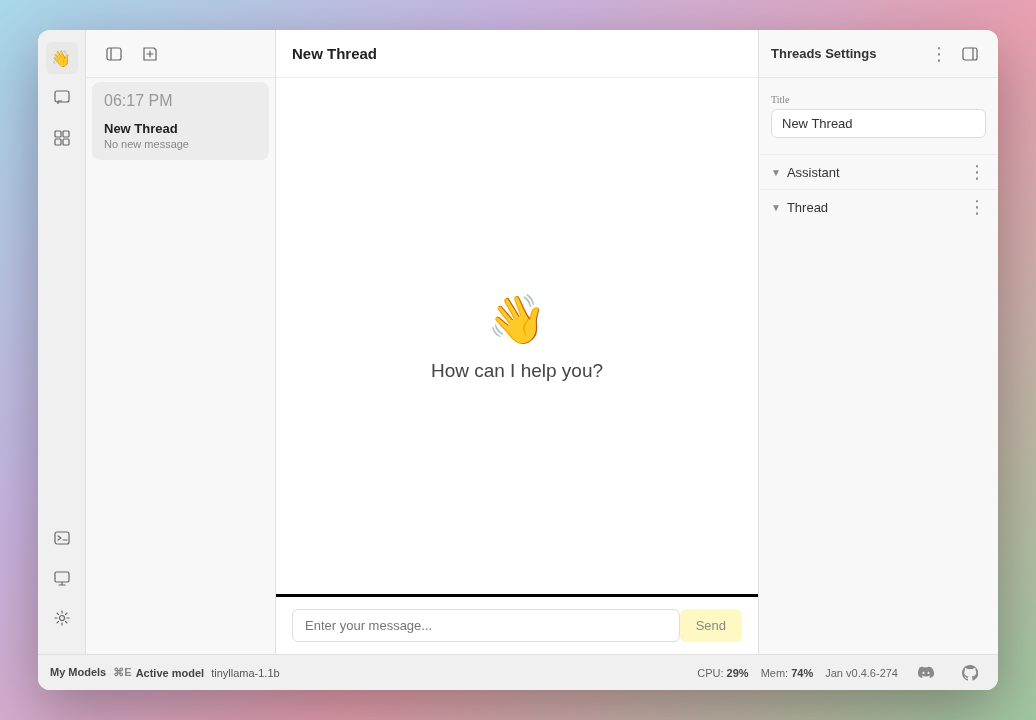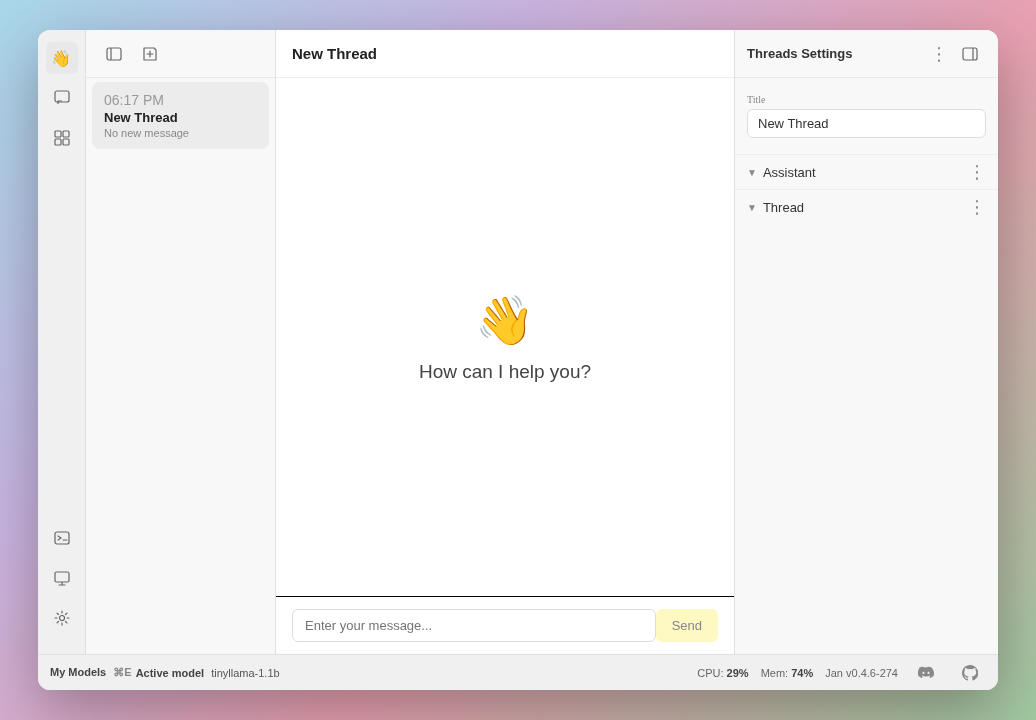--- a/index.html
+++ b/index.html
@@ -81,23 +81,23 @@
       gap: 4px;
     }
     .thread-item {
       padding: 10px 12px;
       cursor: pointer;
       border-radius: 8px;
       margin: 4px 6px;
       background: #ececec;
     }
     .thread-time {
-      font-size: 14px;
+      font-size: 16px;
       color: #999;
-      margin-bottom: 2px;
+      margin-bottom: 11px;
     }
     .thread-name {
       font-size: 13px;
       font-weight: 600;
       color: #222;
       margin-bottom: 2px;
     }
     .thread-preview {
       font-size: 11px;
       color: #888;
@@ -132,21 +132,21 @@
     .welcome-emoji {
       font-size: 48px;
     }
     .welcome-text {
       font-size: 19px;
       color: #444;
     }
     .chat-input-area {
       padding: 12px 16px;
       display: flex;
-      border-top: 1px solid #000000;
+      border-top: 3px solid #000000;
     }
     .chat-input {
       flex: 1;
       padding: 8px 12px;
       border: 1px solid #ddd;
       border-radius: 6px;
       font-size: 13px;
       outline: none;
       background: #fff;
       color: #333;
@@ -155,21 +155,21 @@
       padding: 8px 16px;
       background: #fef9c3;
       border: none;
       border-radius: 6px;
       font-size: 13px;
       color: #888;
       cursor: pointer;
     }
     
     .right-panel {
-      width: 264px;
+      width: 240px;
       background: #f8f8f8;
       border-left: 1px solid #e0e0e0;
       display: flex;
       flex-direction: column;
     }
     .right-panel-header {
       height: 48px;
       display: flex;
       align-items: center;
       justify-content: space-between;

